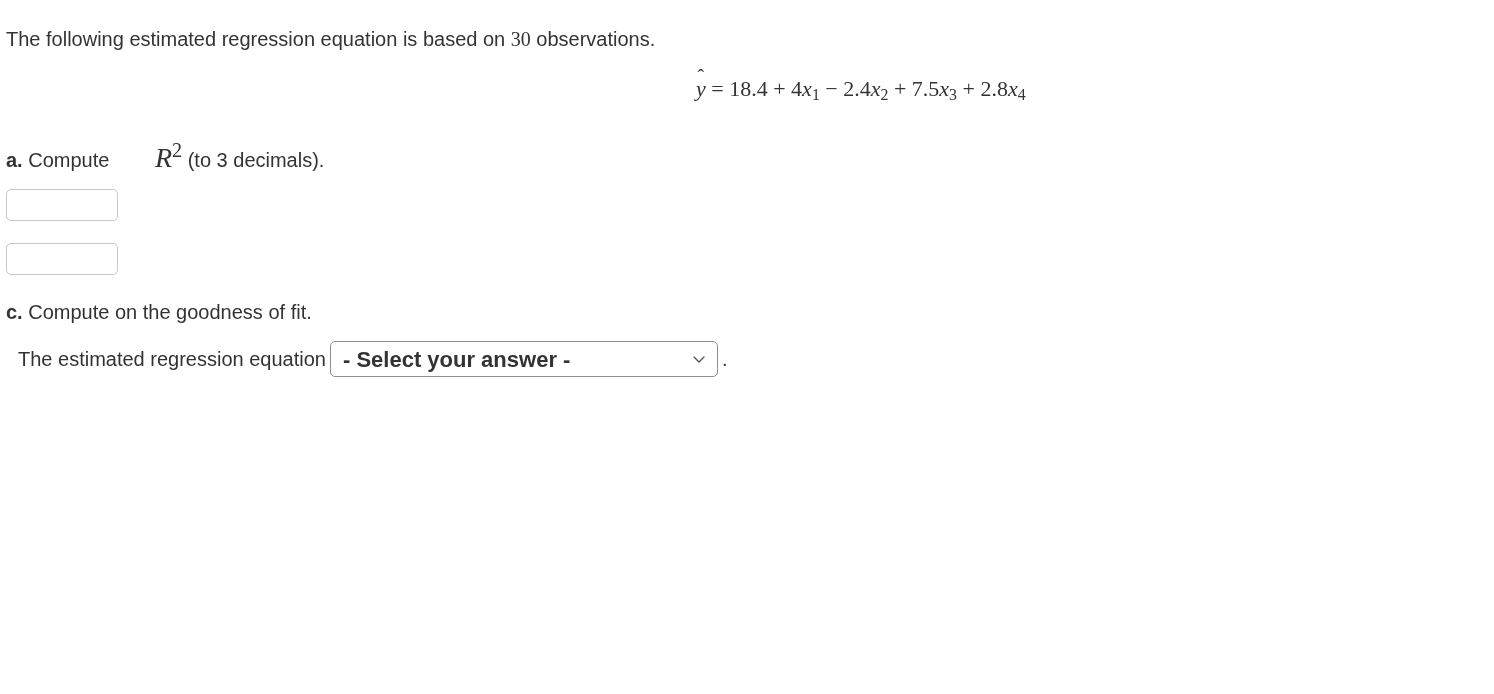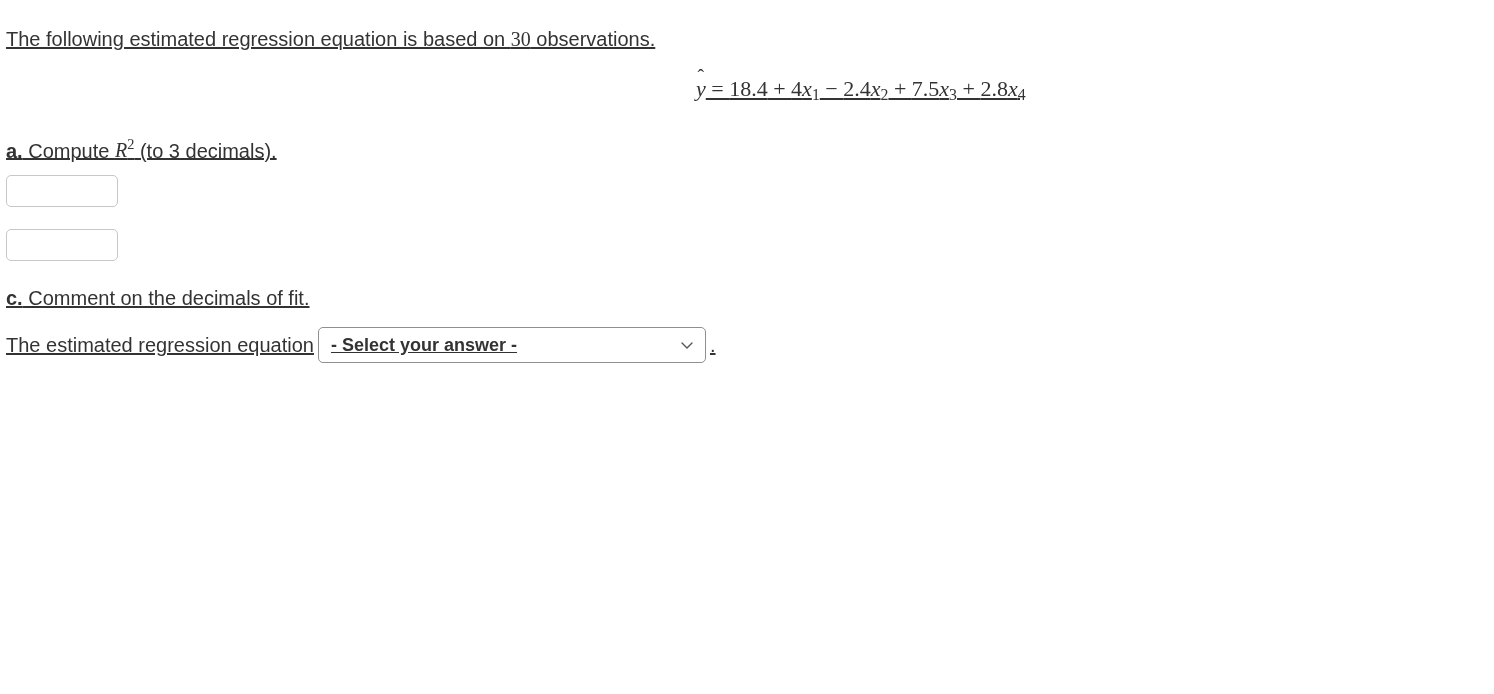--- a/index.html
+++ b/index.html
@@ -8,21 +8,20 @@
     width: 1494px;
     height: 694px;
     background: #ffffff;
     font-family: Verdana, Geneva, sans-serif;
     font-size: 20px;
     color: #333333;
     line-height: 1.5;
   }
   .content {
     padding: 24px 6px 0 6px;
-    text-decoration: underline;
   }
   .para {
     margin: 0 0 18px 0;
   }
   .equation-row {
     text-align: center;
     font-family: "Latin Modern", "Cambria Math", "STIXGeneral", serif;
     font-size: 22px;
     font-weight: 500;
     margin: 10px 0 28px 0;
@@ -54,22 +53,23 @@
   .mathnum {
     font-family: "Latin Modern", "Cambria Math", "STIXGeneral", serif;
     font-weight: 500;
   }
   .bold {
     font-weight: 700;
   }
   .R2 {
     font-family: "Latin Modern", "Cambria Math", "STIXGeneral", serif;
     font-style: italic;
-    font-size: 20px;
+    font-size: 28px;
     font-weight: 500;
+    margin-left: 40px;
   }
   .R2 sup {
     font-style: normal;
     font-size: 0.72em;
   }
   .R2 sub {
     font-style: italic;
     font-size: 0.72em;
   }
   .input-box {
@@ -93,21 +93,21 @@
     display: inline-flex;
     align-items: center;
     justify-content: space-between;
     width: 388px;
     height: 36px;
     border: 1px solid #8f8f8f;
     border-radius: 5px;
     padding: 0 10px 0 12px;
     box-sizing: border-box;
     font-family: Verdana, Geneva, sans-serif;
-    font-size: 18px;
+    font-size: 22px;
     font-weight: 700;
     color: #333;
     background: #fff;
     cursor: pointer;
     margin: 0 4px;
     gap: 29px;
   }
   .chev {
     display: inline-block;
   }
@@ -115,20 +115,21 @@
     display: block;
   }
   .q-line {
     margin: 0 0 8px 0;
   }
   .answer-line {
     margin-top: 14px;
     display: flex;
     align-items: center;
     flex-wrap: nowrap;
+    margin-left: 12px;
   }
   .answer-line .pre, .answer-line .post {
     white-space: nowrap;
   }
 </style>
 </head>
 <body>
 
 <div class="content">
 
@@ -145,21 +146,21 @@
 
 
   <p class="q-line">
     <span class="bold">a.</span><span> Compute </span><span class="R2"><span>R</span><sup>2</sup></span><span> (to 3 decimals).</span>
   </p>
   <input type="text" class="input-box" style="">
 
   <input type="text" class="input-box" style="">
 
   <p class="q-line" style="margin-top:4px;">
-    <span class="bold">c.</span><span> Comment on the decimals of fit.</span>
+    <span class="bold">c.</span><span> Compute on the goodness of fit.</span>
   </p>
 
   <div class="answer-line">
     <span class="pre">The estimated regression equation </span>
     <span class="select-wrap">
       <span class="select-box">
         <span>- Select your answer -</span>
         <span class="chev">
           <svg width="16" height="16" viewBox="0 0 16 16" fill="none">
             <path d="M3 6 L8 11 L13 6" stroke="#555" stroke-width="1.4" stroke-linecap="round" stroke-linejoin="round"></path>

